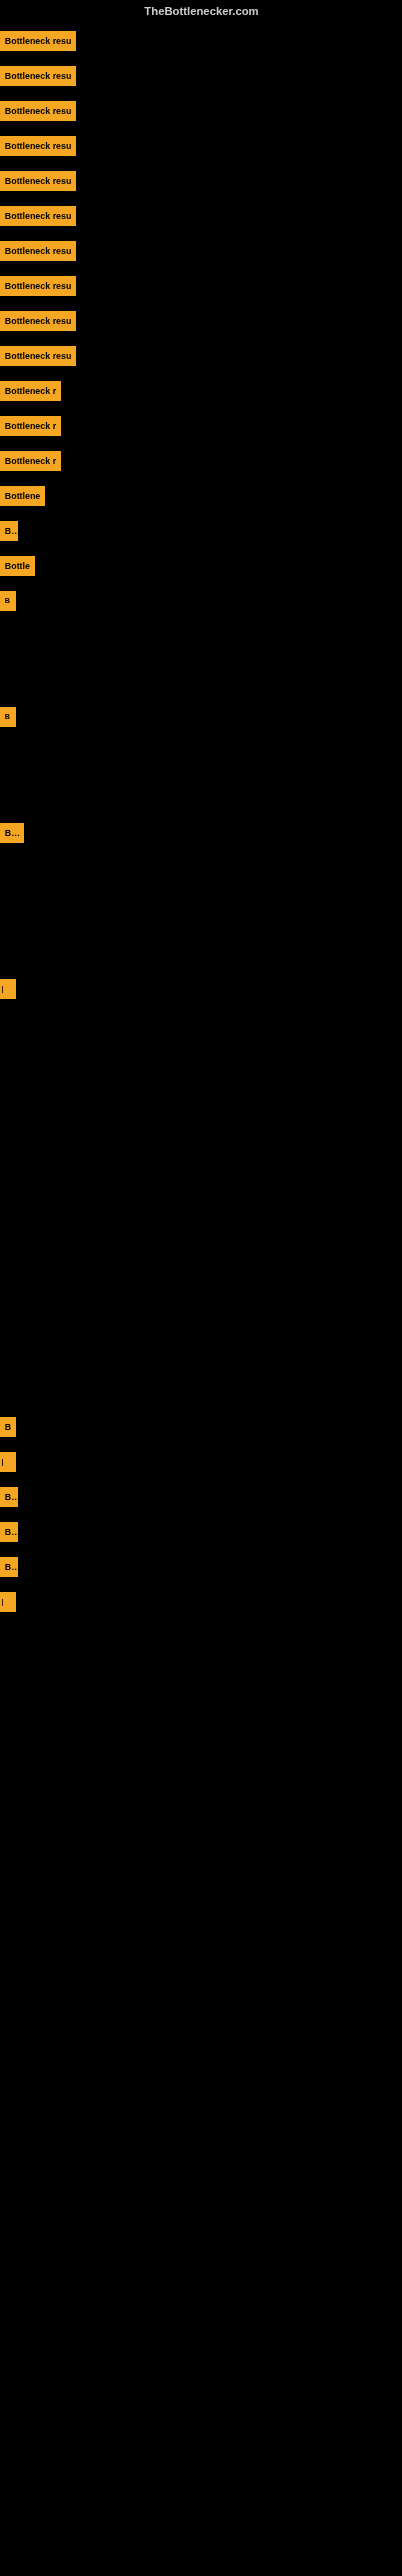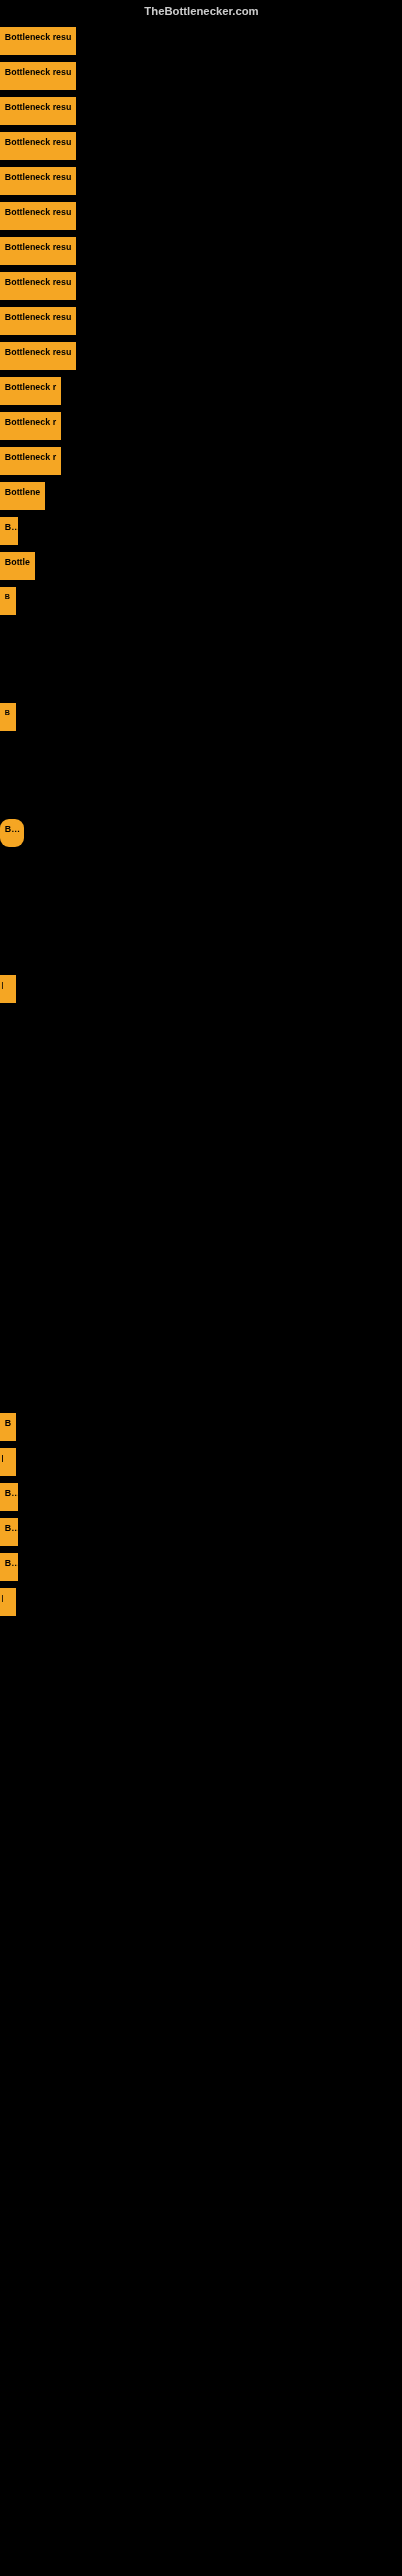--- a/index.html
+++ b/index.html
@@ -38,21 +38,21 @@
       color: #000000;
       font-size: 8.9px;
       font-weight: bold;
       padding: 3.2px 4.8px;
       display: inline-block;
       white-space: nowrap;
       overflow: hidden;
       text-overflow: ellipsis;
       max-width: 105px;
       min-width: 16px;
-      height: 28px;
+      height: 20px;
       line-height: 14.5px;
     }
 
     .items-container {
       padding-top: 1.6px;
     }
 
     
     .row-1 .bottleneck-badge { max-width: 103px; }
     .row-2 .bottleneck-badge { max-width: 103px; }
@@ -69,21 +69,21 @@
     .row-13 .bottleneck-badge { max-width: 89px; }
     .row-14 .bottleneck-badge { max-width: 89px; }
     .row-15 .bottleneck-badge { max-width: 68px; }
     .row-16 .bottleneck-badge { max-width: 17.7px; }
     .row-17 .bottleneck-badge { max-width: 52px; }
     .row-18 .bottleneck-badge { max-width: 9.7px; font-size: 7.2px; }
     .gap-medium { height: 81px; }
     .gap-large { height: 121px; }
 
     .row-19 .bottleneck-badge { max-width: 11.3px; font-size: 7.2px; }
-    .row-20 .bottleneck-badge { max-width: 24px; border-radius: 9px; }
+    .row-20 .bottleneck-badge { max-width: 24px; }
 
     .row-21 .bottleneck-badge { max-width: 8px; font-size: 6.4px; padding: 3.2px 1.6px; }
 
     .row-22 .bottleneck-badge { max-width: 17.7px; }
     .row-23 .bottleneck-badge { max-width: 9.7px; font-size: 7.2px; padding: 3.2px 1.6px; }
     .row-24 .bottleneck-badge { max-width: 17.7px; }
     .row-25 .bottleneck-badge { max-width: 17.7px; }
     .row-26 .bottleneck-badge { max-width: 17.7px; }
     .row-27 .bottleneck-badge { max-width: 8px; font-size: 6.4px; padding: 3.2px 1.6px; }
   </style>

